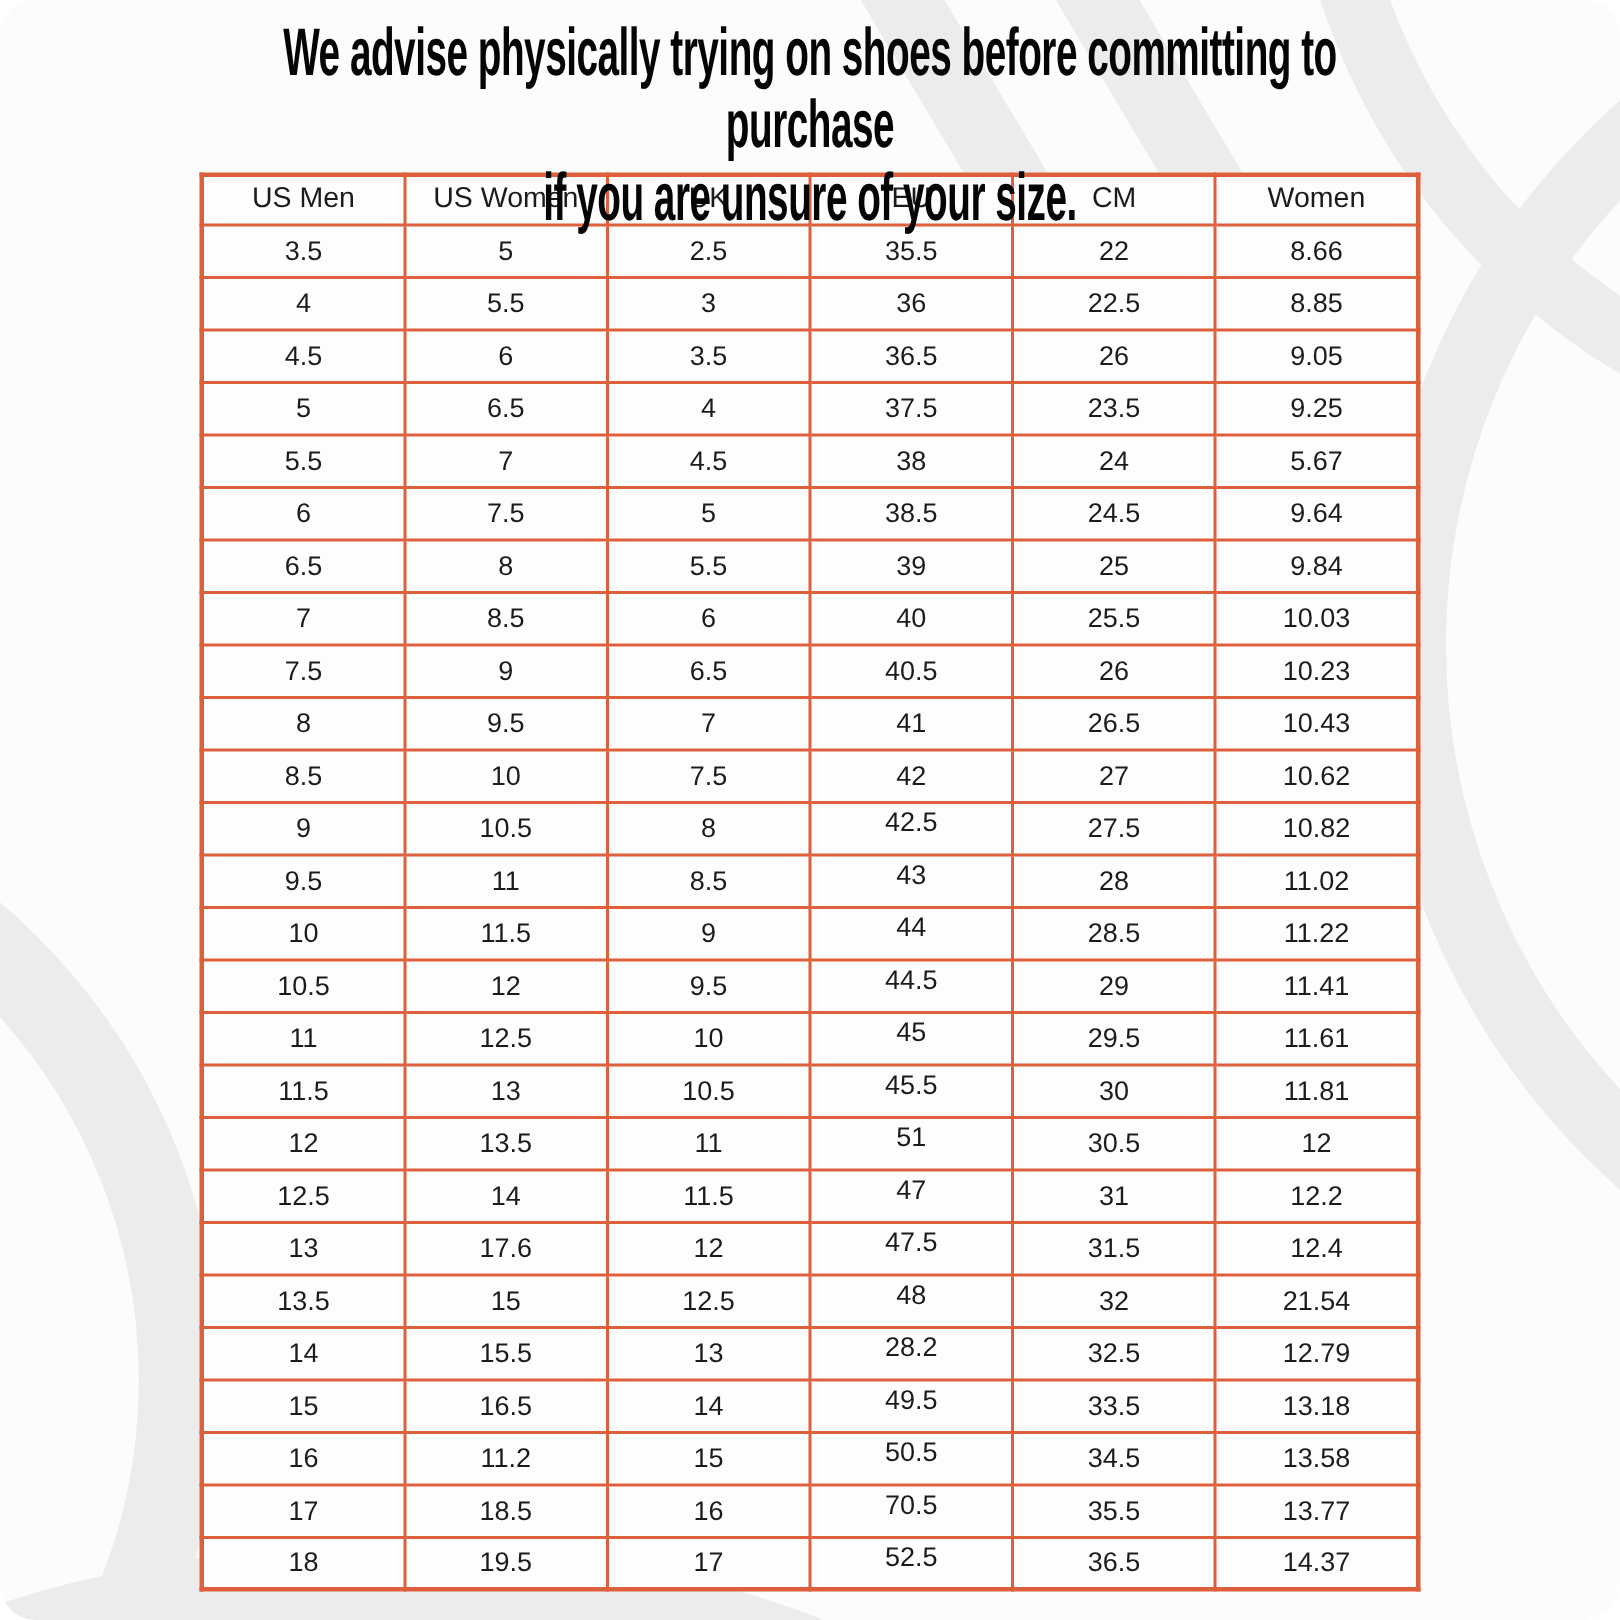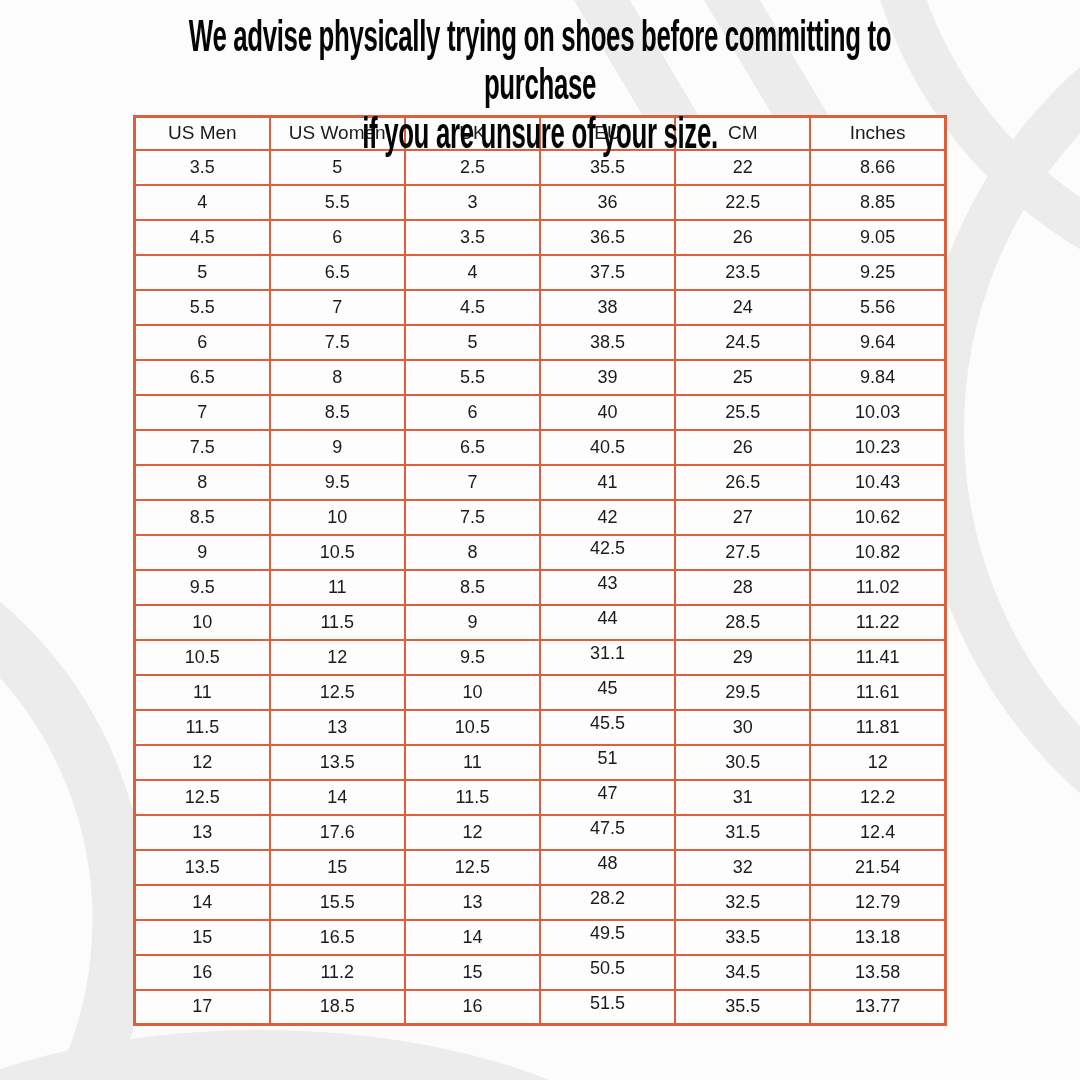--- a/index.html
+++ b/index.html
@@ -6,20 +6,21 @@
   html, body { width:1080px; height:1080px; }
   body {
     font-family:"Liberation Sans", sans-serif;
     background:#ffffff;
   }
   .canvas {
     position:relative;
     width:1080px; height:1080px;
     background:var(--page-bg, #fcfcfc);
     overflow:hidden;
+    border-radius:24px;
   }
   .watermark {
     position:absolute; left:0; top:0; z-index:0;
   }
   .wm { fill:none; stroke:var(--wm, #ececec); }
   .title-wrap {
     position:absolute; top:12px; left:0; width:1080px; z-index:2;
     text-align:center;
     color:var(--title-color, #050505);
     font-weight:bold;
@@ -74,21 +75,21 @@
   </div>
 
   <table class="size-table">
     <thead>
       <tr>
           <th>US Men</th>
           <th>US Women</th>
           <th>UK</th>
           <th>EU</th>
           <th>CM</th>
-          <th>Inches</th>
+          <th>Women</th>
         </tr>
     </thead>
     <tbody>
         <tr>
           <td>3.5</td>
           <td>5</td>
           <td>2.5</td>
           <td>35.5</td>
           <td>22</td>
           <td>8.66</td>
@@ -116,21 +117,21 @@
           <td>37.5</td>
           <td>23.5</td>
           <td>9.25</td>
         </tr>
         <tr>
           <td>5.5</td>
           <td>7</td>
           <td>4.5</td>
           <td>38</td>
           <td>24</td>
-          <td>5.56</td>
+          <td>5.67</td>
         </tr>
         <tr>
           <td>6</td>
           <td>7.5</td>
           <td>5</td>
           <td>38.5</td>
           <td>24.5</td>
           <td>9.64</td>
         </tr>
         <tr>
@@ -194,21 +195,21 @@
           <td>11.5</td>
           <td>9</td>
           <td>44</td>
           <td>28.5</td>
           <td>11.22</td>
         </tr>
         <tr>
           <td>10.5</td>
           <td>12</td>
           <td>9.5</td>
-          <td>31.1</td>
+          <td>44.5</td>
           <td>29</td>
           <td>11.41</td>
         </tr>
         <tr>
           <td>11</td>
           <td>12.5</td>
           <td>10</td>
           <td>45</td>
           <td>29.5</td>
           <td>11.61</td>
@@ -274,20 +275,28 @@
           <td>11.2</td>
           <td>15</td>
           <td>50.5</td>
           <td>34.5</td>
           <td>13.58</td>
         </tr>
         <tr>
           <td>17</td>
           <td>18.5</td>
           <td>16</td>
-          <td>51.5</td>
+          <td>70.5</td>
           <td>35.5</td>
           <td>13.77</td>
         </tr>
+        <tr>
+          <td>18</td>
+          <td>19.5</td>
+          <td>17</td>
+          <td>52.5</td>
+          <td>36.5</td>
+          <td>14.37</td>
+        </tr>
       </tbody>
   </table>
 
 </div>
 
 </body></html>

